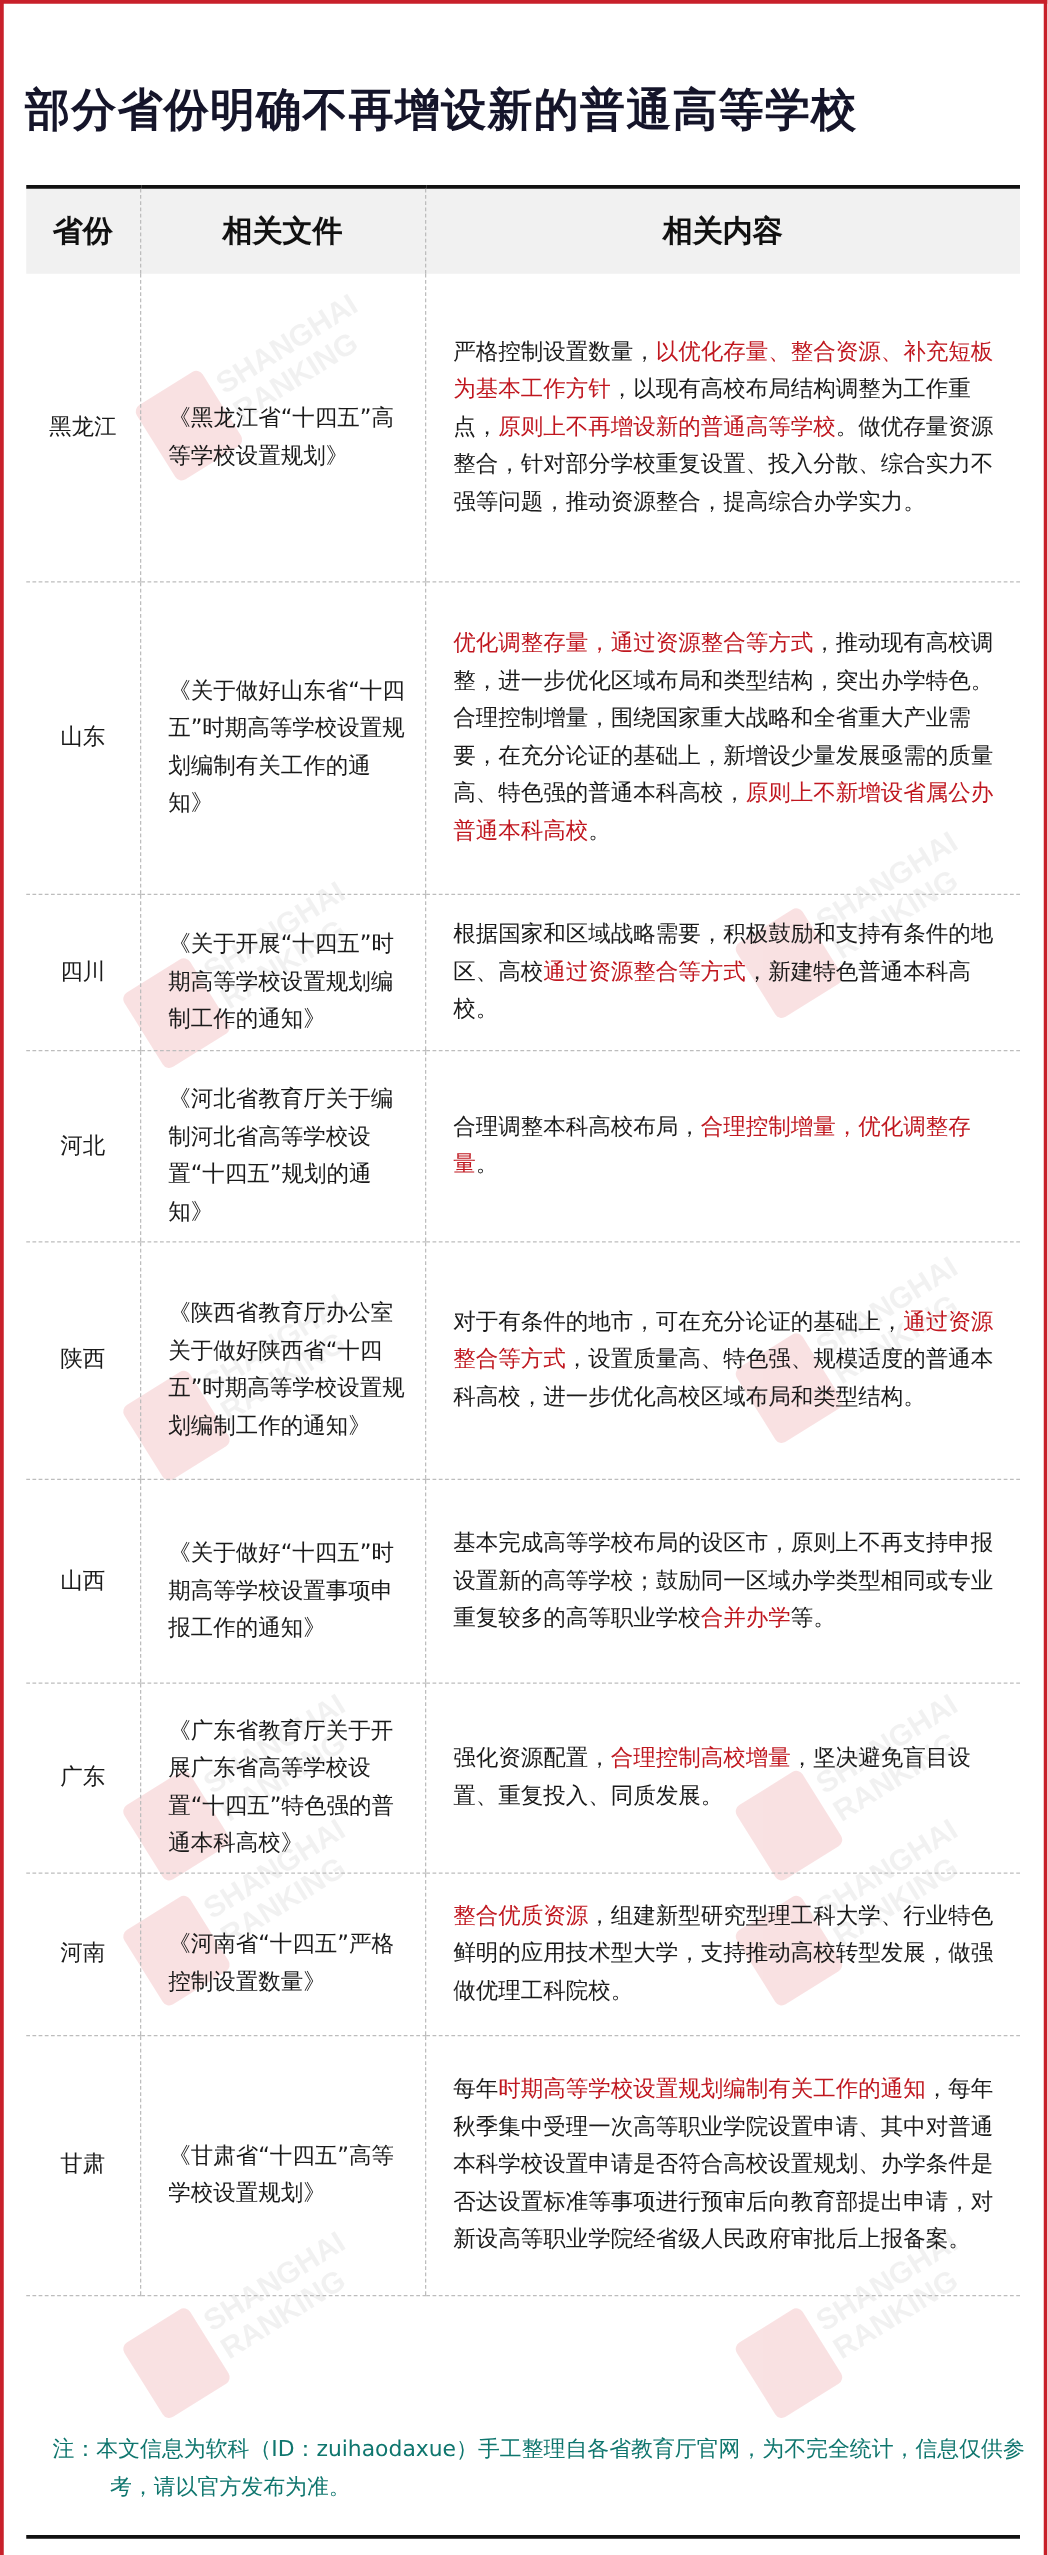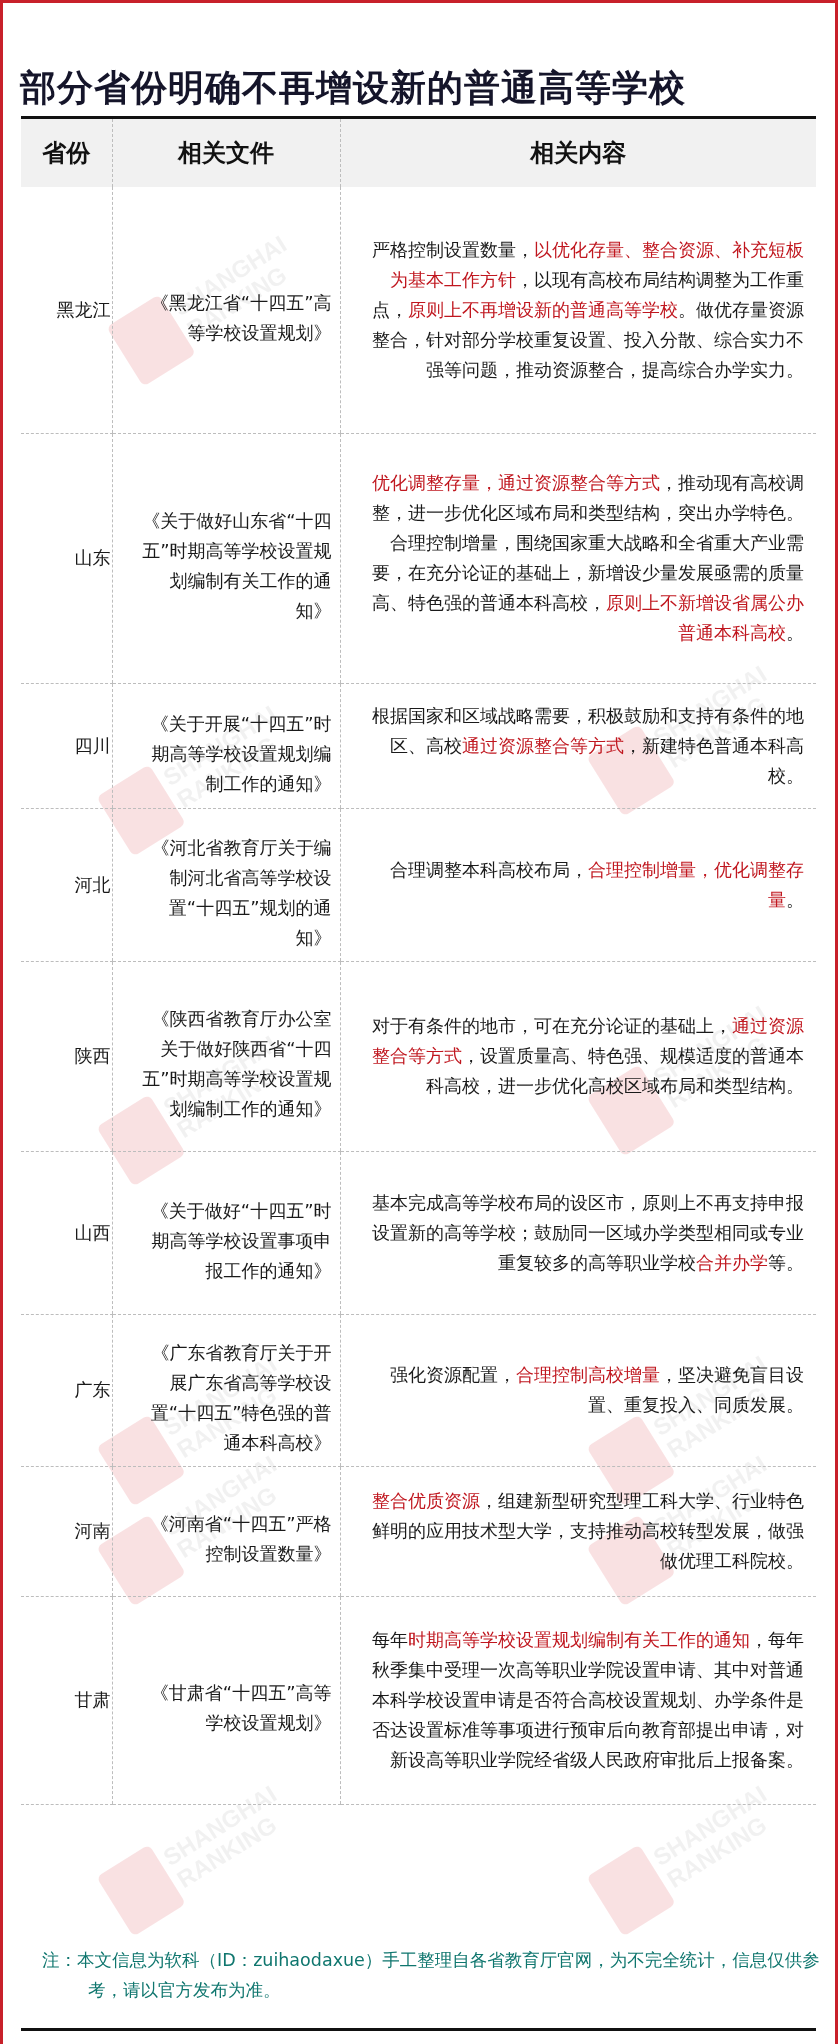--- a/index.html
+++ b/index.html
@@ -3,25 +3,25 @@
 <meta charset="utf-8">
 <style>
   html, body { margin: 0; padding: 0; background: #ffffff; }
   body { width: 838px; height: 2044px; position: relative; overflow: hidden;
          font-family: "DejaVu Sans", "Liberation Sans", sans-serif; color: #1a1a1a; }
   .frame { position: absolute; left: 0; top: 0; width: 838px; height: 2044px;
            box-sizing: border-box; border-left: 3px solid #c8202a; border-right: 3px solid #c8202a;
            border-top: 3px solid #c8202a; pointer-events: none; z-index: 5; }
   .title { position: absolute; left: 20px; top: 40px; font-size: 36px; font-weight: bold;
            color: #15152a; letter-spacing: 1px; white-space: nowrap; }
-  table.grid { position: absolute; left: 21px; top: 116px; width: 795px; border-collapse: collapse;
+  table.grid { position: absolute; left: 21px; top: 148px; width: 795px; border-collapse: collapse;
                table-layout: fixed; }
   table.grid th { background: #f1f1f1; font-size: 24px; font-weight: bold; color: #111;
                   height: 66px; border-top: 3px solid #111; text-align: center; }
-  table.grid td { font-size: 18px; line-height: 30px; vertical-align: middle; text-align: right; }
+  table.grid td { font-size: 18px; line-height: 30px; vertical-align: middle; }
   table.grid th + th, table.grid td + td { border-left: 1px dashed #bdbdbd; }
   table.grid tbody tr td { border-bottom: 1px dashed #bdbdbd; }
   td.prov { text-align: center; font-size: 19px; }
   td.doc { padding: 16px 8px 0 22px; }
   td.content { padding: 0 12px 0 22px; }
   .hl { color: #c0171f; }
   .note { position: absolute; left: 42px; top: 1945px; width: 750px; font-size: 17.5px;
           line-height: 30px; color: #0f766e; padding-left: 46px; text-indent: -46px; }
   .bottom-rule { position: absolute; left: 21px; top: 2028px; width: 795px; height: 3px; background: #111; }
   .wm { position: absolute; z-index: 1; pointer-events: none; opacity: 0.13; transform: rotate(-32deg); }

